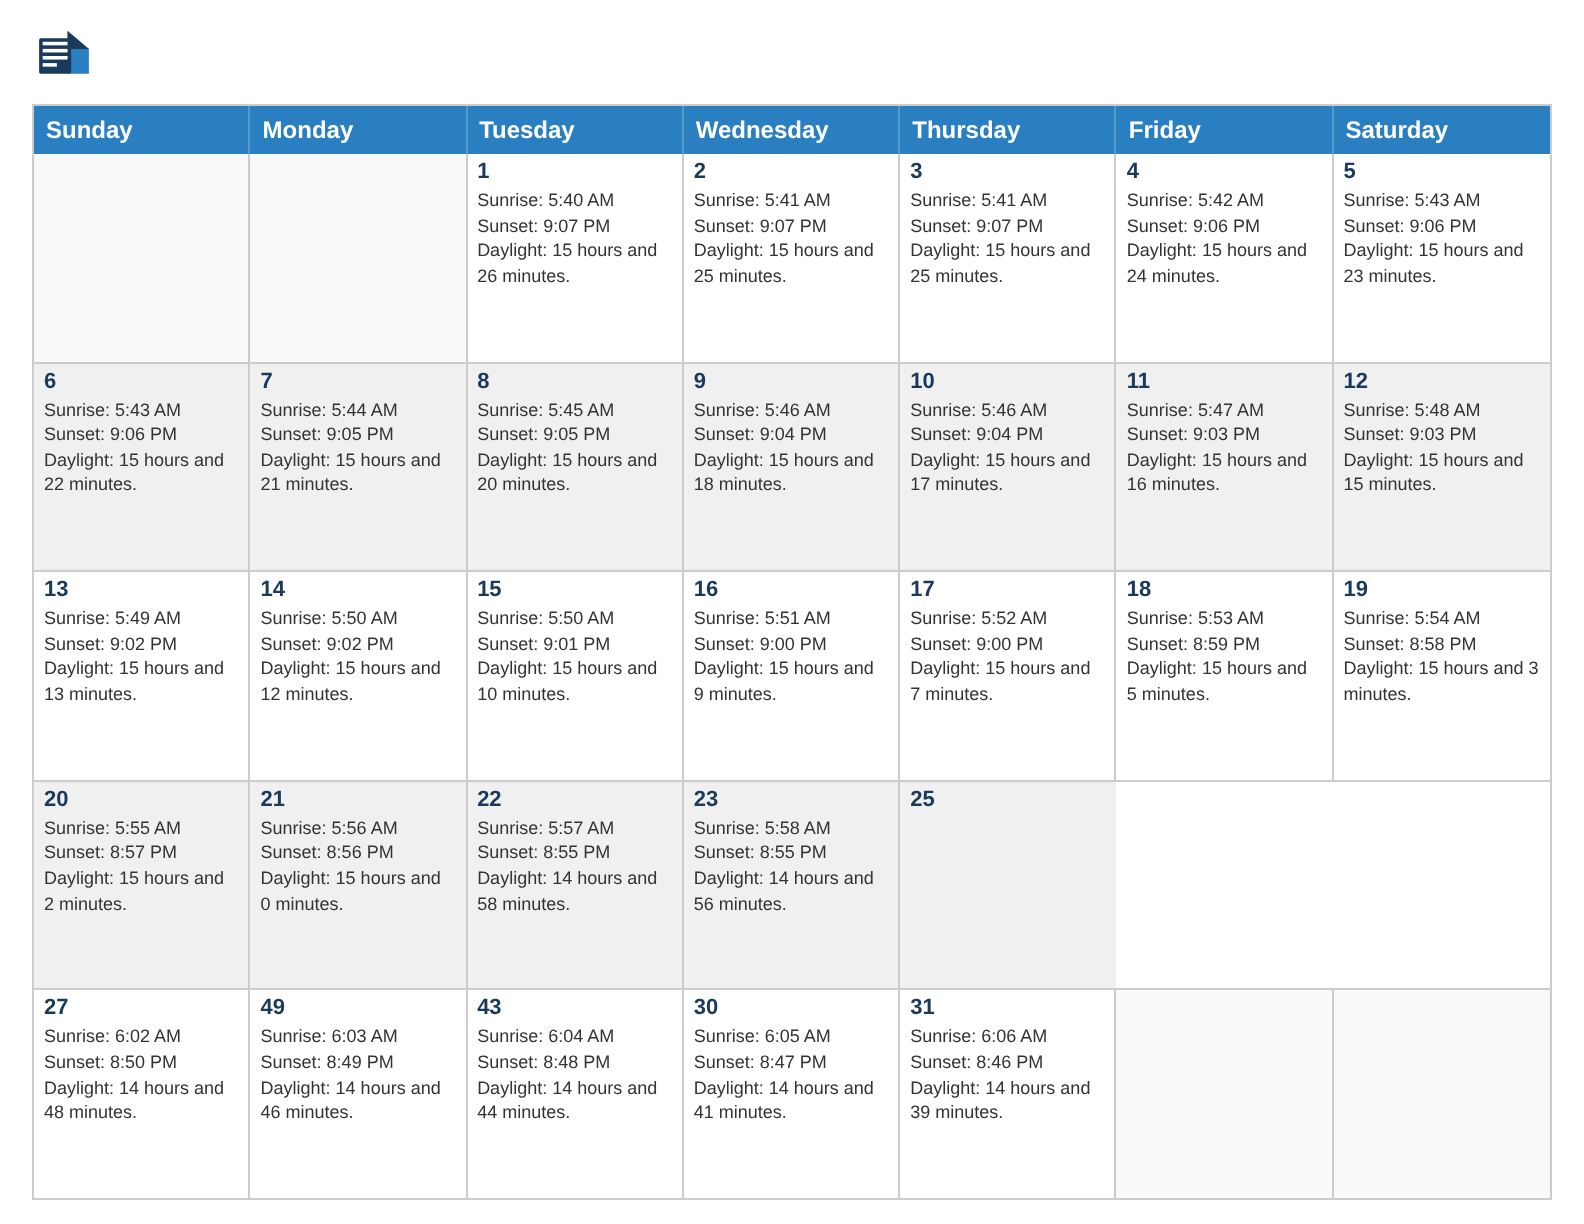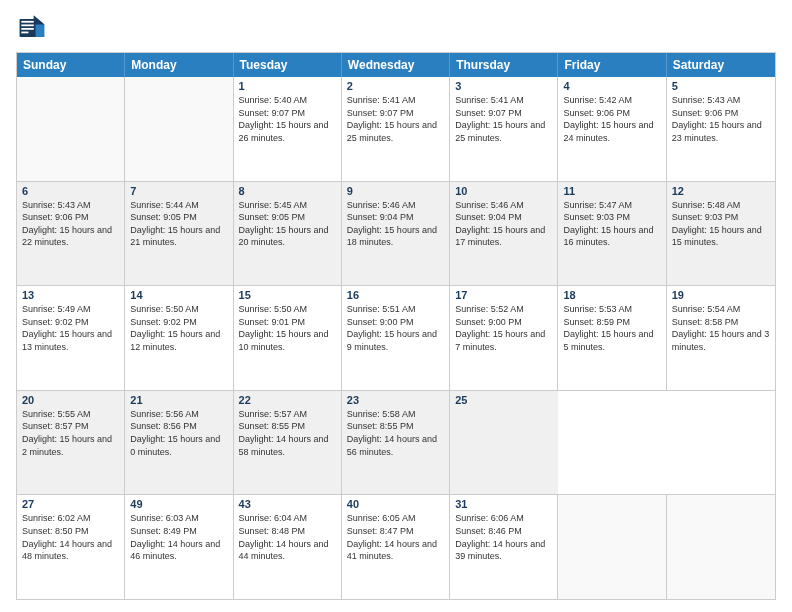--- a/index.html
+++ b/index.html
@@ -257,21 +257,21 @@
           </div>
           <div class="cal-cell">
             <div class="day-num">49</div>
             <div class="day-info">Sunrise: 6:03 AM<br>Sunset: 8:49 PM<br>Daylight: 14 hours and 46 minutes.</div>
           </div>
           <div class="cal-cell">
             <div class="day-num">43</div>
             <div class="day-info">Sunrise: 6:04 AM<br>Sunset: 8:48 PM<br>Daylight: 14 hours and 44 minutes.</div>
           </div>
           <div class="cal-cell">
-            <div class="day-num">40</div>
+            <div class="day-num">30</div>
             <div class="day-info">Sunrise: 6:05 AM<br>Sunset: 8:47 PM<br>Daylight: 14 hours and 41 minutes.</div>
           </div>
           <div class="cal-cell">
             <div class="day-num">31</div>
             <div class="day-info">Sunrise: 6:06 AM<br>Sunset: 8:46 PM<br>Daylight: 14 hours and 39 minutes.</div>
           </div>
           <div class="cal-cell empty"></div>
           <div class="cal-cell empty"></div>
         </div>
       </div>

